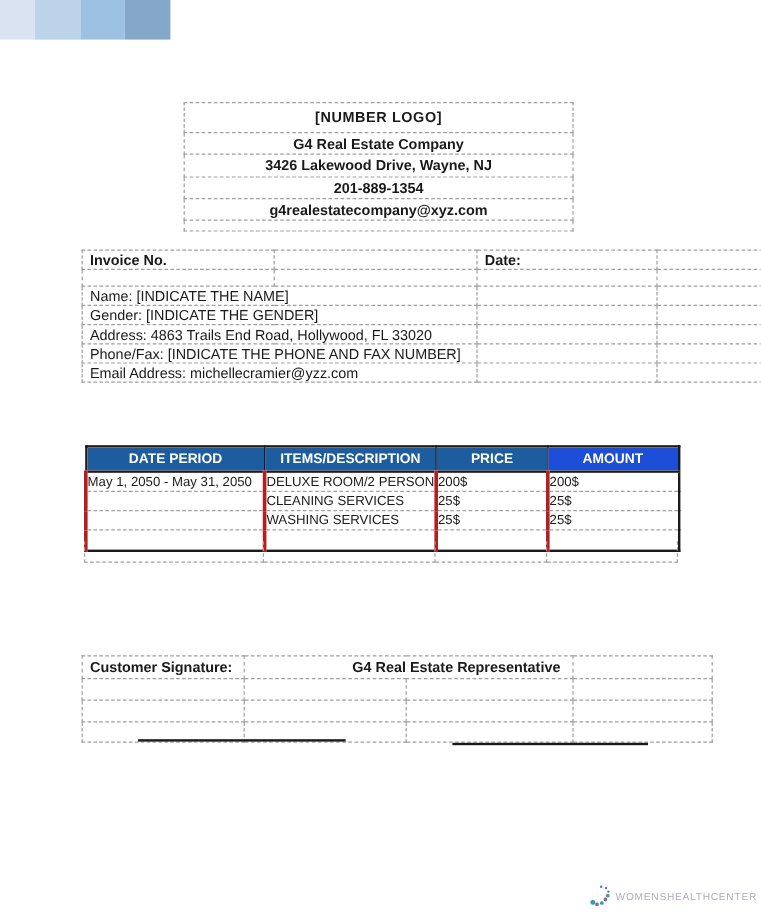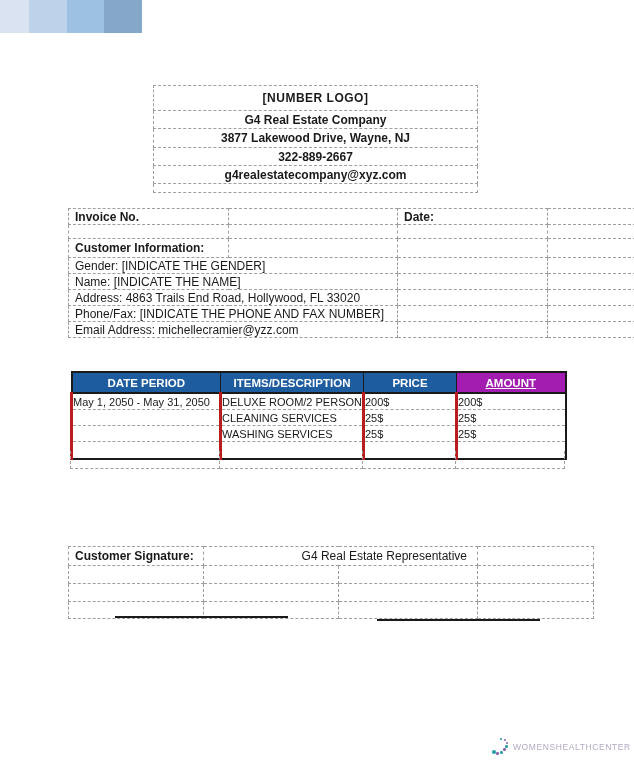--- a/index.html
+++ b/index.html
@@ -40,21 +40,21 @@
   .items-ext { left:70px; top:451px; width:494px; }
   .items-ext td { border:1px dashed #a0a0a0; text-align:center; font-size:11.5px; }
   .items-ext tr.ra td { border-top:none; height:17px; }
   .items-ext tr.rb td { height:19px; }
   .total-cell { color:#ffffff; font-weight:bold; }
 
   
   .sig-table { left:68px; top:546px; width:525px; }
   .sig-table td { border:1px dashed #9e9e9e; font-size:12px; padding-left:6px; }
   .sig-table td.lbl { font-weight:bold; }
-  .sig-table td.rep { font-weight:normal; text-align:right; padding-right:10px; }
+  .sig-table td.rep { font-weight:bold; text-align:right; padding-right:10px; }
   .sig-table td.cap { text-align:center; font-size:12.5px; padding:0; }
   .rh17 { height:17px; } .rh20 { height:20px; }
   .sig-line { position:absolute; height:2px; background:#1a1a1a; }
   .sig-line.left { left:115px; top:616px; width:173px; }
   .sig-line.right { left:377px; top:619px; width:163px; }
 
   
   .footer-logo { position:absolute; left:492px; top:737px; height:20px; display:flex; align-items:center; }
   .dots { position:relative; width:20px; height:18px; display:inline-block; }
   .dot { position:absolute; border-radius:50%; }
@@ -75,24 +75,24 @@
 
   <table class="logo-table">
     <tbody>
         <tr class="rh25">
           <td class="logo-big">[NUMBER LOGO]</td>
         </tr>
     <tr class="rh18">
           <td>G4 Real Estate Company</td>
         </tr>
     <tr class="rh19">
-          <td>3877 Lakewood Drive, Wayne, NJ</td>
-        </tr>
-    <tr class="rh18">
-          <td>322-889-2667</td>
+          <td>3426 Lakewood Drive, Wayne, NJ</td>
+        </tr>
+    <tr class="rh18">
+          <td>201-889-1354</td>
         </tr>
     <tr class="rh18">
           <td>g4realestatecompany@xyz.com</td>
         </tr>
     <tr class="rh9">
           <td></td>
         </tr>
   </tbody>
     </table>
 
@@ -109,33 +109,27 @@
       <td></td>
       <td class="lbl">Date:</td>
       <td></td>
     </tr>
     <tr class="rh14">
       <td></td>
       <td></td>
       <td></td>
       <td></td>
     </tr>
-    <tr class="rh19">
-      <td class="lbl">Customer Information:</td>
-      <td></td>
+    <tr class="rh16">
+      <td colspan="2">Name: [INDICATE THE NAME]</td>
       <td></td>
       <td></td>
     </tr>
     <tr class="rh16">
       <td colspan="2">Gender: [INDICATE THE GENDER]</td>
-      <td></td>
-      <td></td>
-    </tr>
-    <tr class="rh16">
-      <td colspan="2">Name: [INDICATE THE NAME]</td>
       <td></td>
       <td></td>
     </tr>
     <tr class="rh16">
       <td colspan="2">Address: 4863 Trails End Road, Hollywood, FL 33020</td>
       <td></td>
       <td></td>
     </tr>
     <tr class="rh16">
       <td colspan="2">Phone/Fax: [INDICATE THE PHONE AND FAX NUMBER]</td>
@@ -155,21 +149,21 @@
         <col style="width:149px">
         <col style="width:143px">
         <col style="width:93px">
         <col style="width:109px">
       </colgroup>
     <tbody>
         <tr>
       <th style="background-color: rgb(30, 92, 160);">DATE PERIOD</th>
       <th style="background-color: rgb(30, 92, 160);">ITEMS/DESCRIPTION</th>
       <th style="background-color: rgb(30, 92, 160);">PRICE</th>
-      <th style="background-color: #a21caf; text-decoration: underline;">AMOUNT</th>
+      <th style="background-color: #1d4ed8;">AMOUNT</th>
     </tr>
     <tr>
       <td>May 1, 2050 - May 31, 2050</td>
       <td>DELUXE ROOM/2 PERSONS</td>
       <td>200$</td>
       <td>200$</td>
     </tr>
     <tr>
       <td></td>
       <td>CLEANING SERVICES</td>

